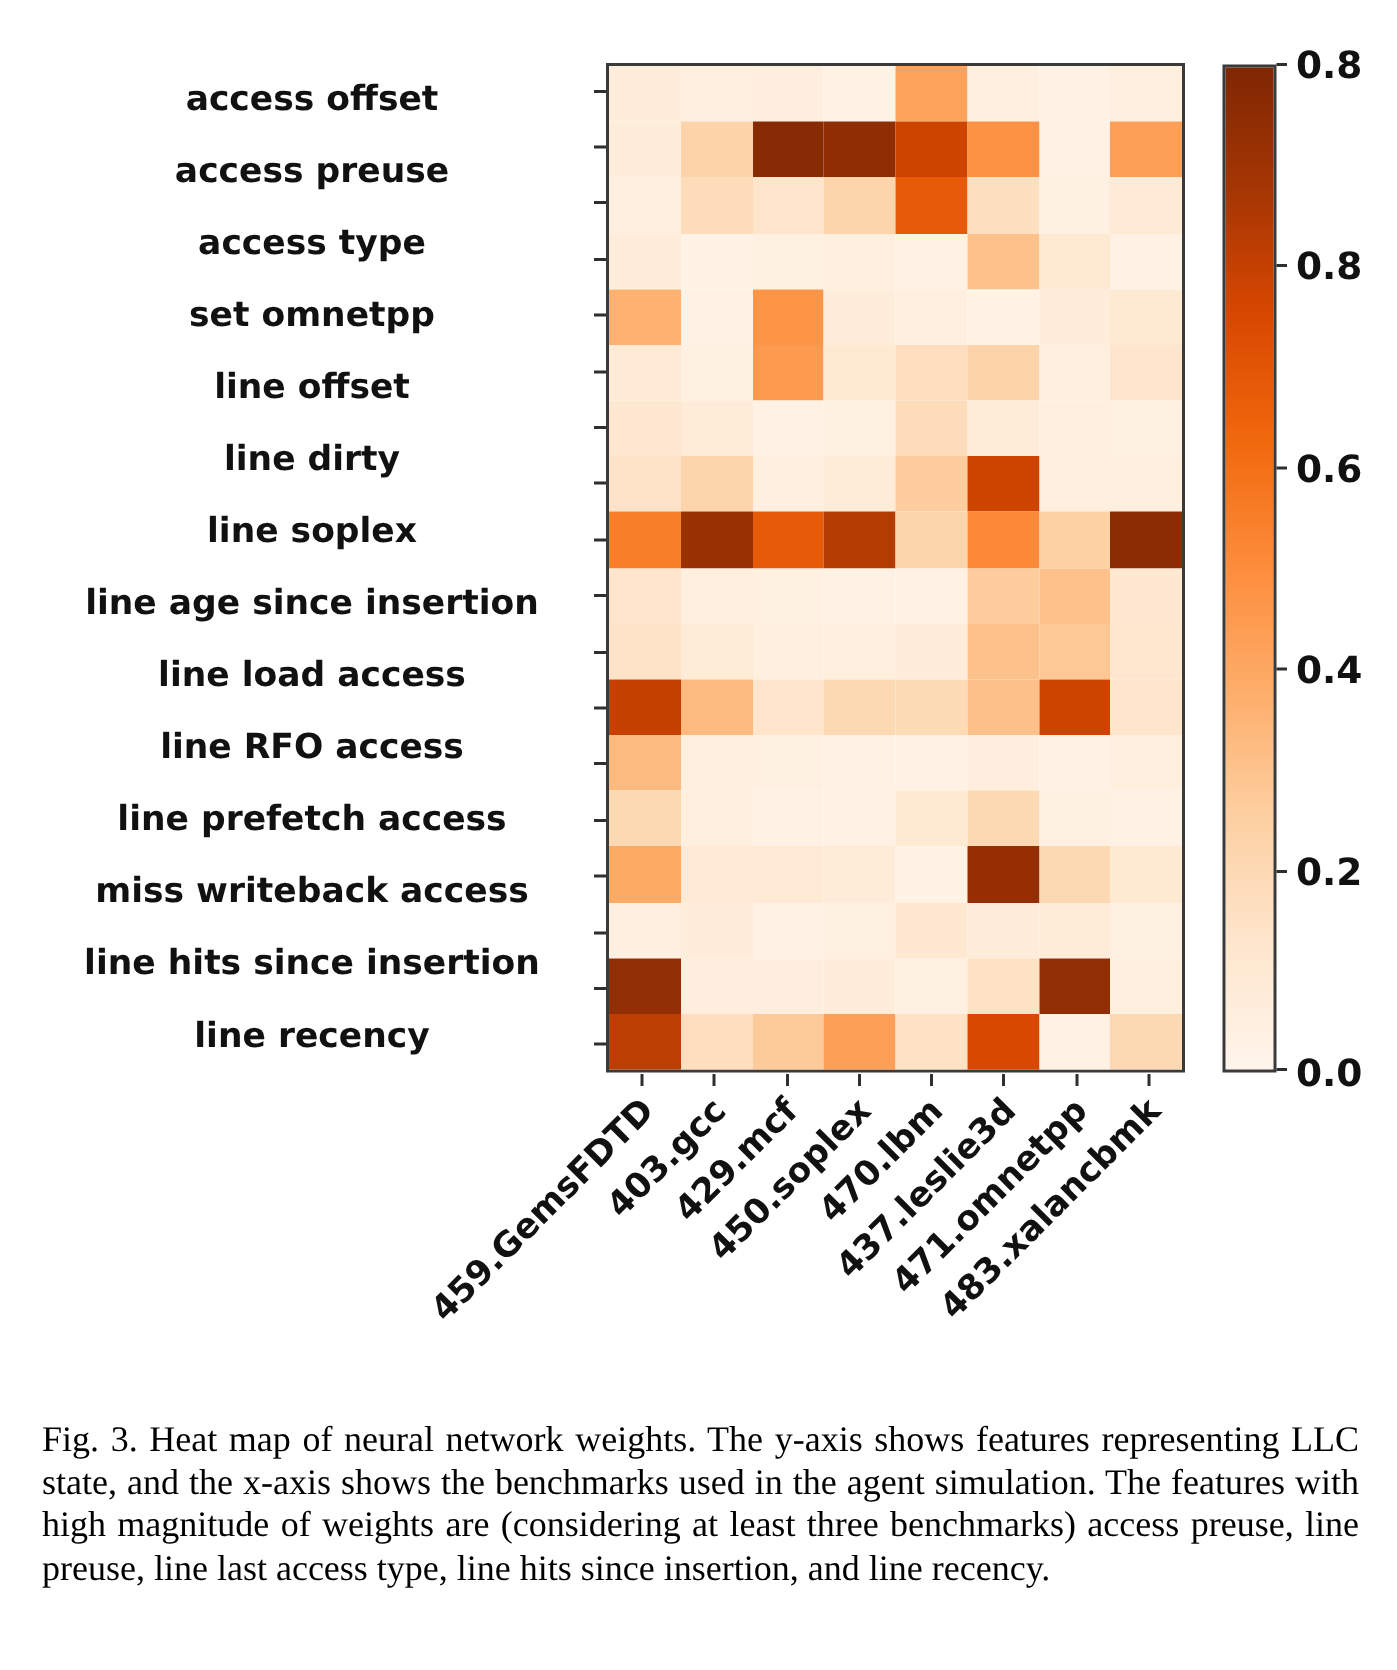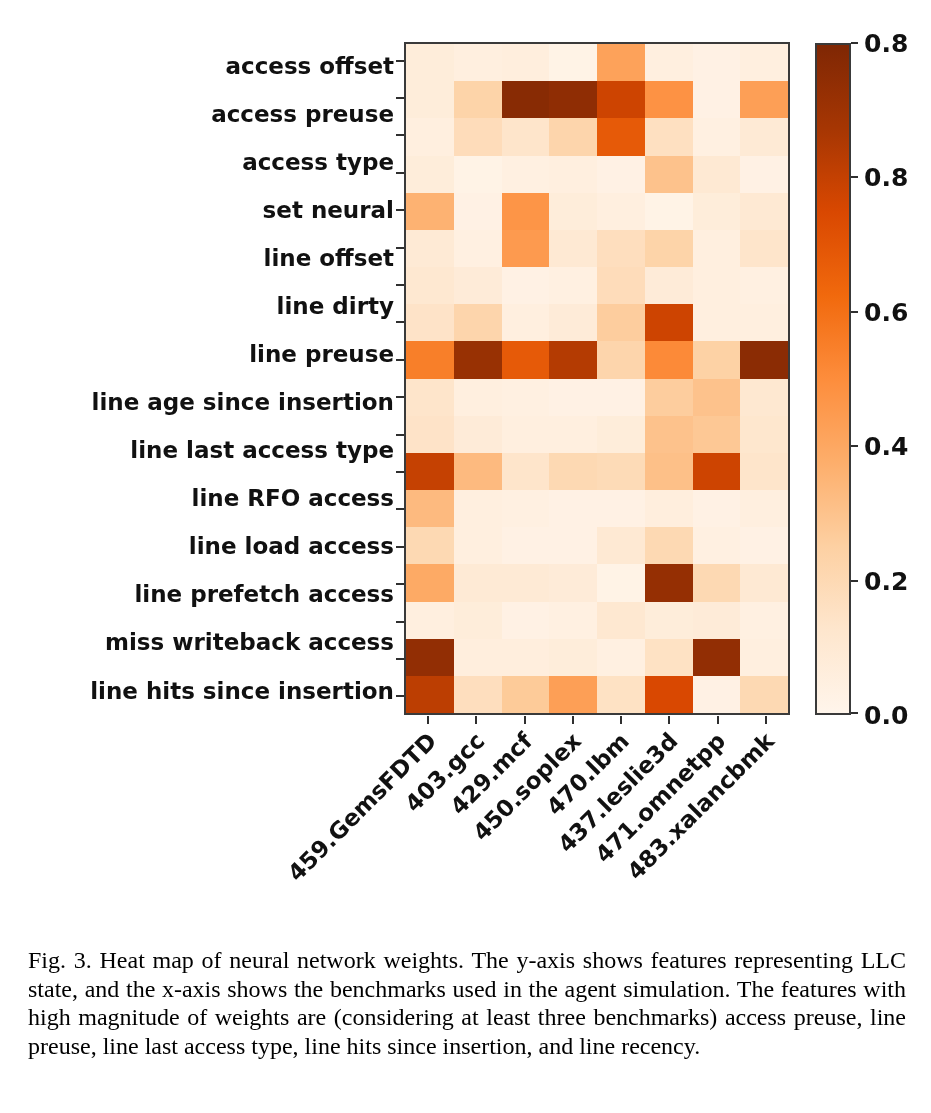--- a/index.html
+++ b/index.html
@@ -83,35 +83,35 @@
     line-height:28.5px;
     color:#000;
     text-align:justify;
   }
 </style>
 </head>
 <body>
 
 <div class="page">
   <div>
-    <div class="ylabs" style="left: 2px; top: 42px; width: 392px; height: 673px;">
+    <div class="ylabs" style="left: 12px; top: 42px; width: 392px; height: 673px; align-items: center;">
         <div class="ylab">access offset</div>
         <div class="ylab">access preuse</div>
         <div class="ylab">access type</div>
-        <div class="ylab">set neural</div>
+        <div class="ylab">set omnetpp</div>
         <div class="ylab">line offset</div>
         <div class="ylab">line dirty</div>
-        <div class="ylab">line preuse</div>
+        <div class="ylab">line soplex</div>
         <div class="ylab">line age since insertion</div>
-        <div class="ylab">line last access type</div>
+        <div class="ylab">line load access</div>
         <div class="ylab">line RFO access</div>
-        <div class="ylab">line load access</div>
         <div class="ylab">line prefetch access</div>
         <div class="ylab">miss writeback access</div>
         <div class="ylab">line hits since insertion</div>
+        <div class="ylab">line recency</div>
       </div>
     <div class="yticks" style="left: 396px; top: 42px; width: 8px; height: 673px;">
         <div class="ytickrow">
           <span></span>
         </div>
         <div class="ytickrow">
           <span></span>
         </div>
         <div class="ytickrow">
           <span></span>

